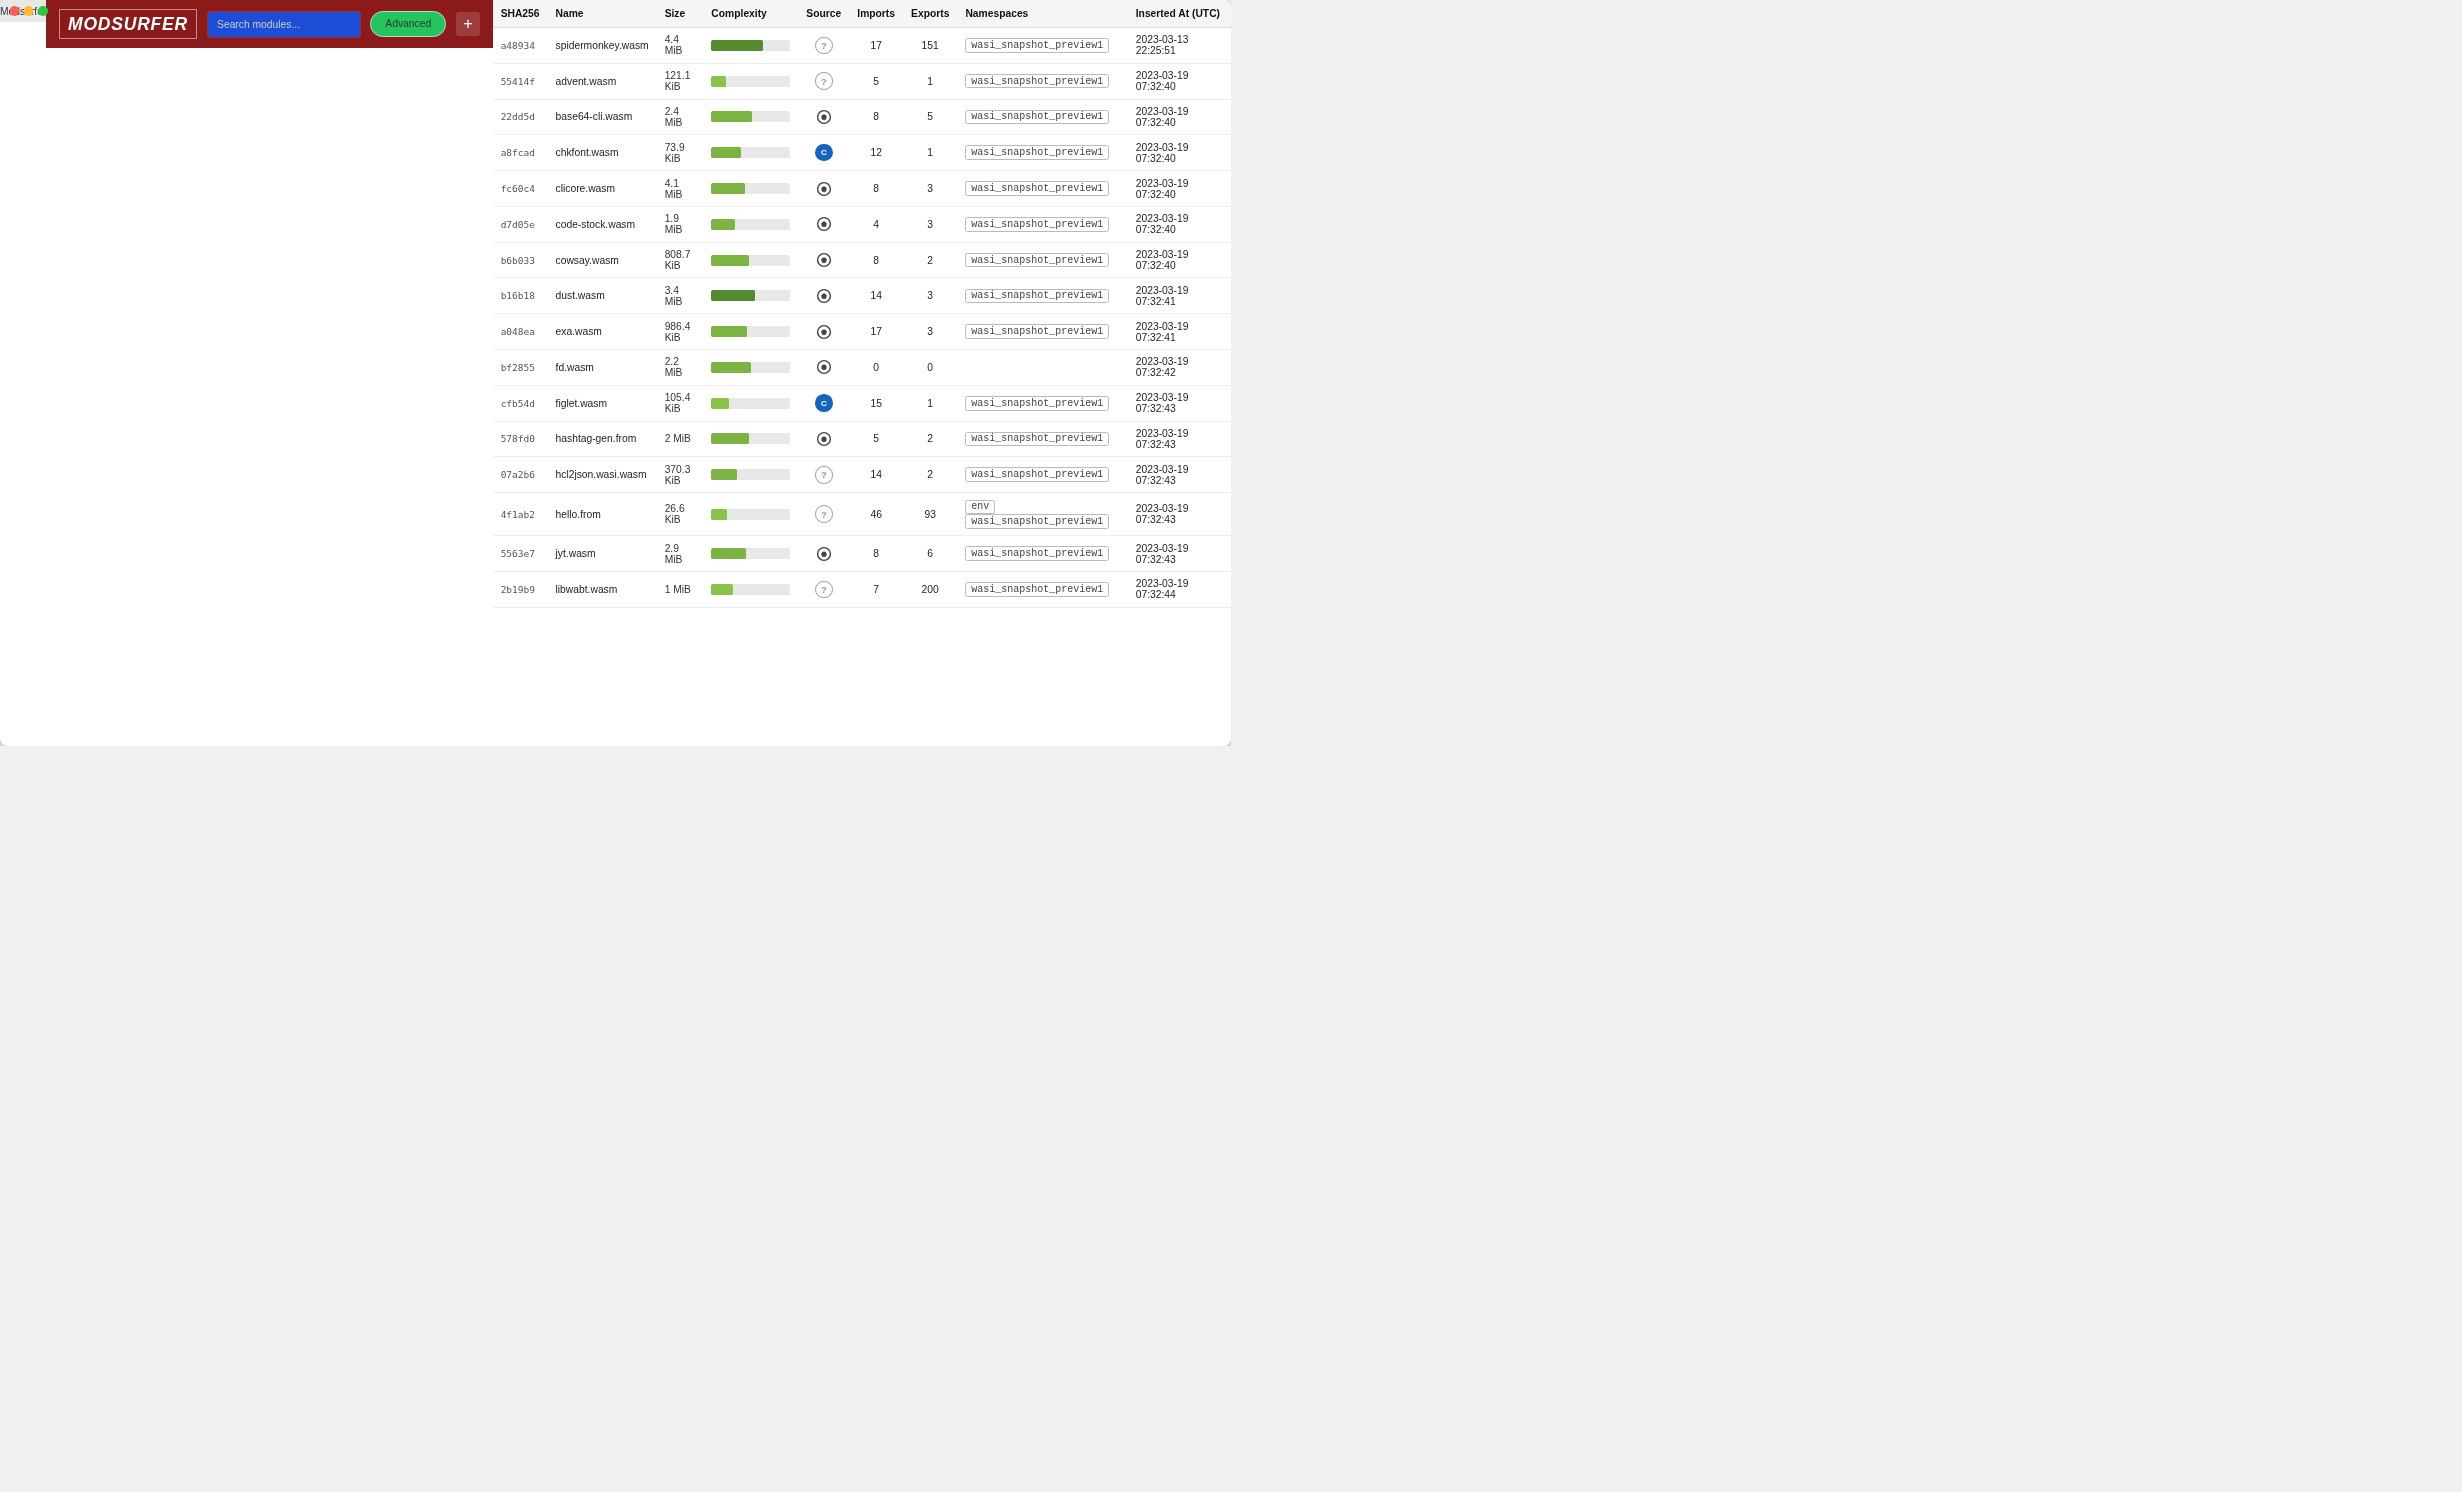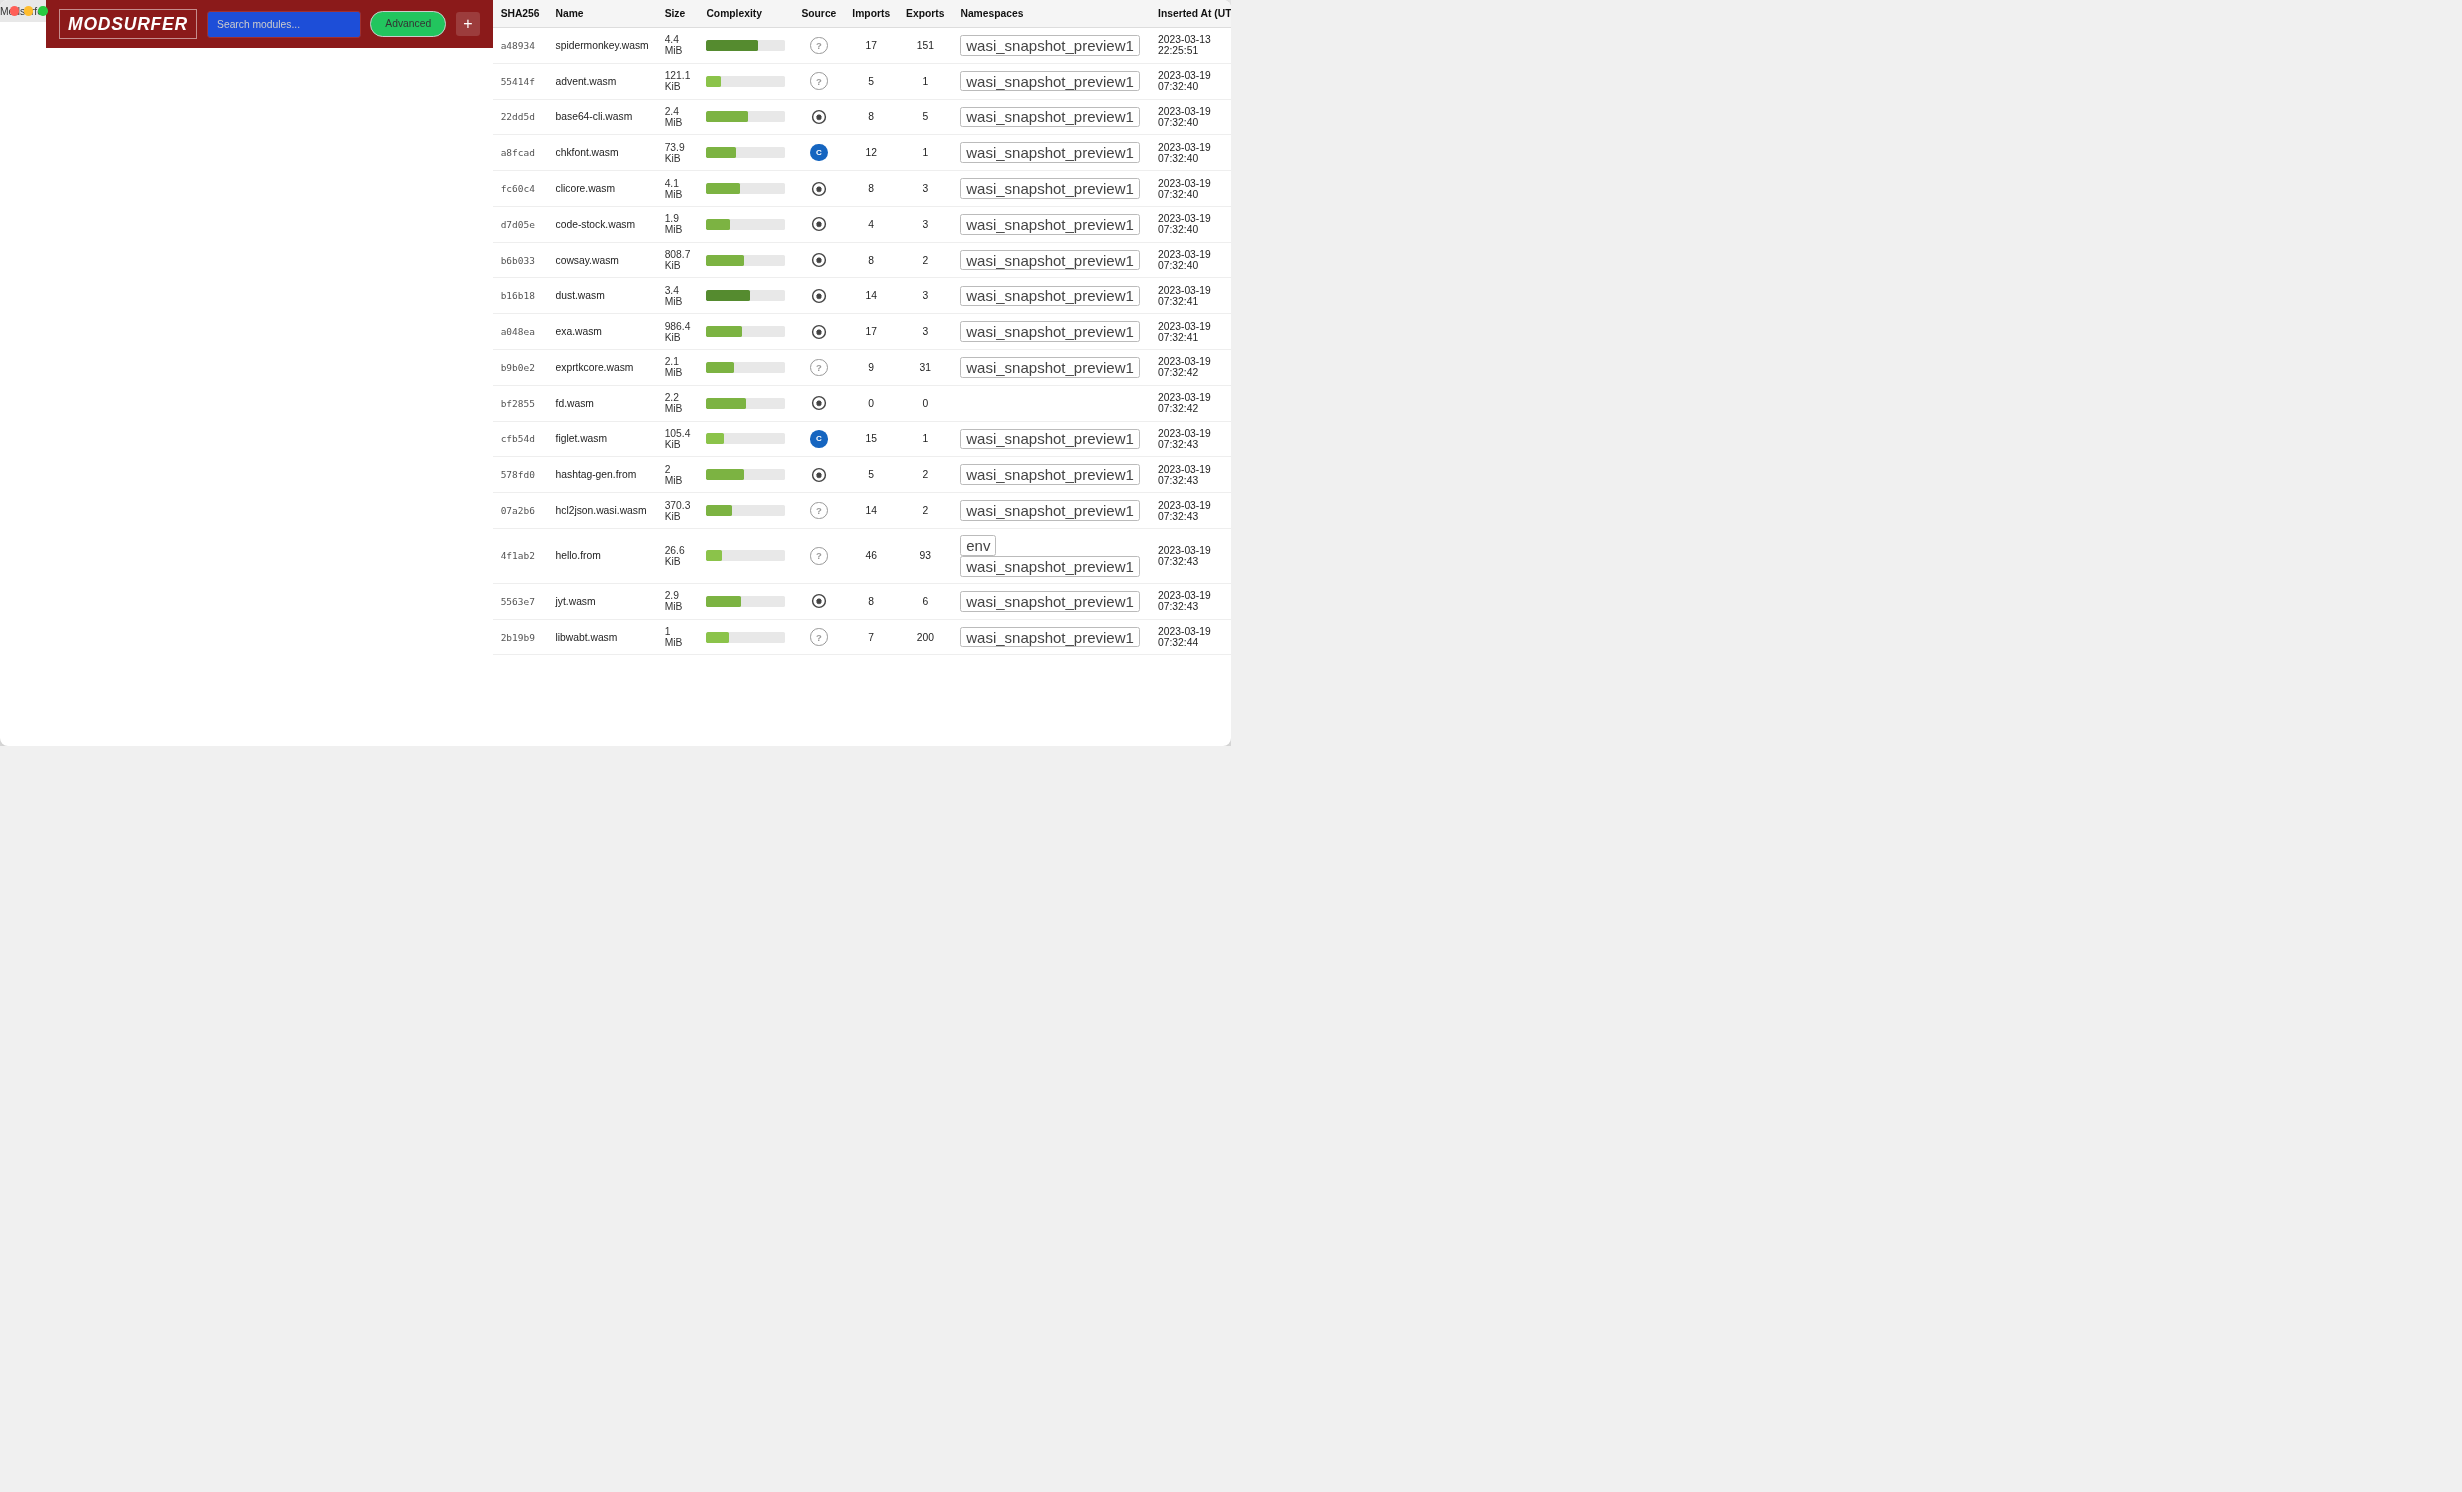--- a/index.html
+++ b/index.html
@@ -172,23 +172,24 @@
     .complexity-bar {
       height: 100%;
       border-radius: 1.6px;
     }
 
     .namespace-tag {
       display: inline-block;
       border: 0.8px solid #bbb;
       border-radius: 2.4px;
       padding: 0.8px 4.8px;
-      font-size: 15px;
+      font-size: 10px;
       color: #444;
       margin-right: 2.4px;
+      font-family: Liberation Mono, monospace;
     }
 
     .footer {
       height: 33px;
       background: #f5f5f5;
       border-top: 0.8px solid #ddd;
       display: flex;
       align-items: center;
       padding: 0 12.7px;
       flex-shrink: 0;
@@ -452,37 +453,20 @@
         <text x="10" y="14" text-anchor="middle" font-size="9" fill="#444" font-weight="bold">⚙</text>
       </svg>
     </div>
             </td>
     <td class="num-col">17</td>
     <td class="num-col">3</td>
     <td><span class="namespace-tag">wasi_snapshot_preview1</span></td>
     <td>2023-03-19 07:32:41</td>
   </tr>
           <tr>
-    <td class="sha">b9b0e2</td>
-    <td>exprtkcore.wasm</td>
-    <td class="size-col">2.1 MiB</td>
-    <td>
-      <div class="complexity-bar-wrapper">
-        <div class="complexity-bar" style="width:35%;background:#7cb342;"></div>
-      </div>
-    </td>
-    <td style="text-align:center;">
-              <div class="icon-question" style="margin:0 auto;">?</div>
-            </td>
-    <td class="num-col">9</td>
-    <td class="num-col">31</td>
-    <td><span class="namespace-tag">wasi_snapshot_preview1</span></td>
-    <td>2023-03-19 07:32:42</td>
-  </tr>
-          <tr>
     <td class="sha">bf2855</td>
     <td>fd.wasm</td>
     <td class="size-col">2.2 MiB</td>
     <td>
       <div class="complexity-bar-wrapper">
         <div class="complexity-bar" style="width:50%;background:#7cb342;"></div>
       </div>
     </td>
     <td style="text-align:center;">
               <div style="margin:0 auto;width:17.5px;height:17.5px;display:flex;align-items:center;justify-content:center;">

